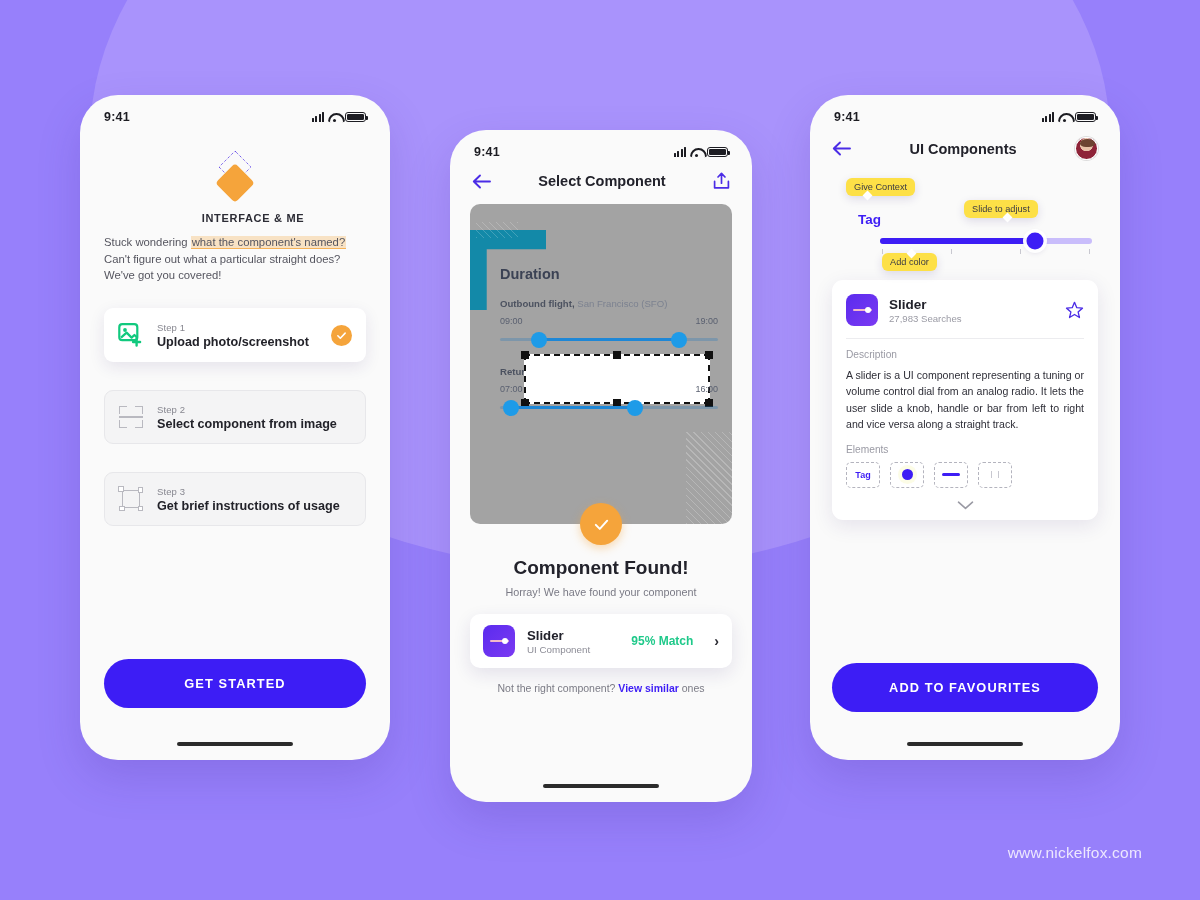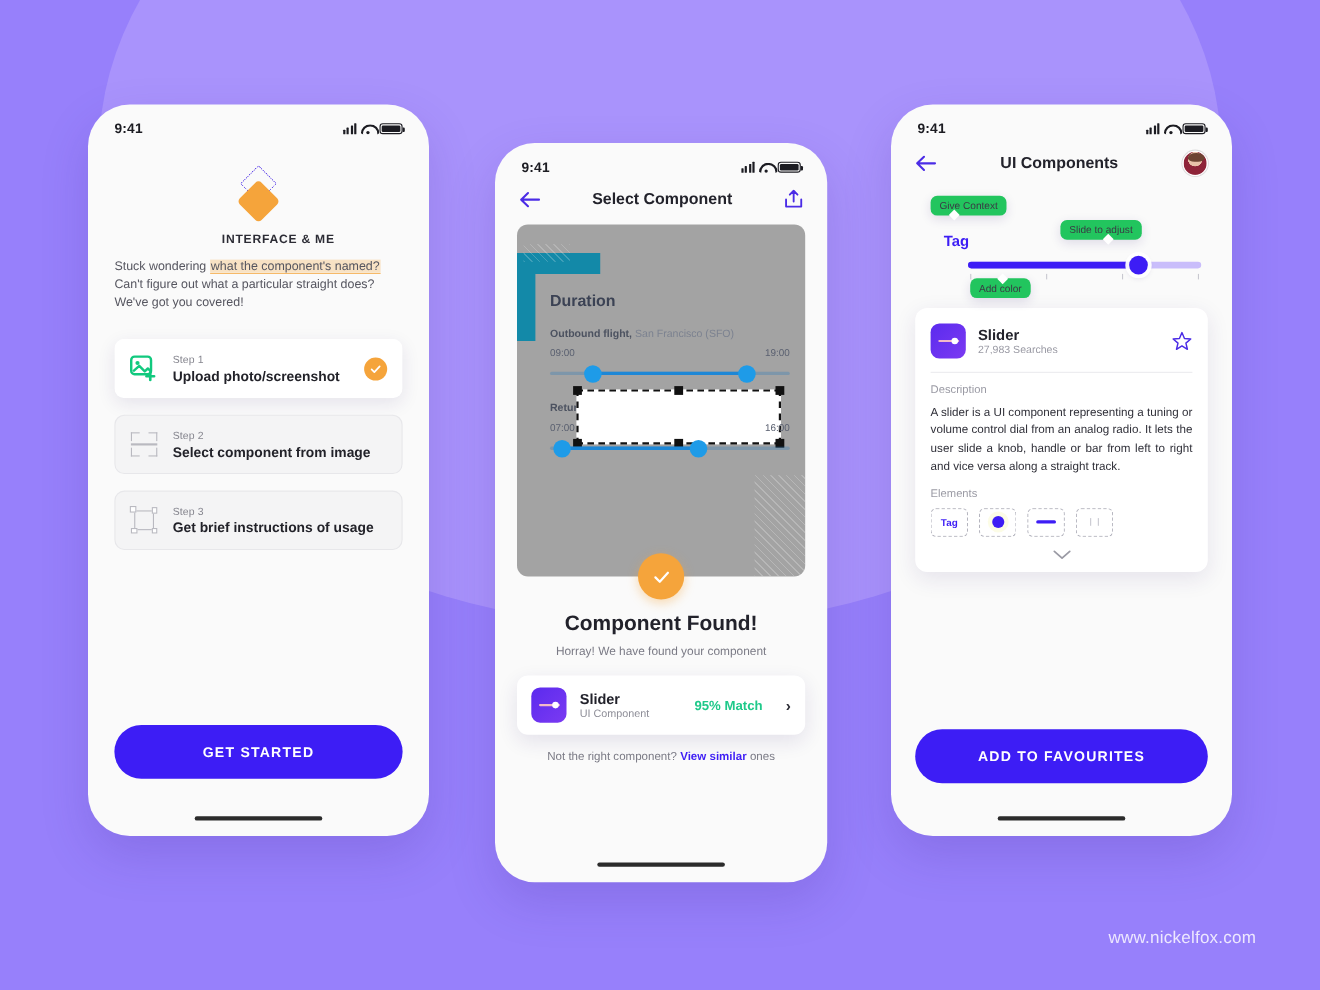--- a/index.html
+++ b/index.html
@@ -105,21 +105,21 @@
   }
   .p1-sub {
     margin-top: 10px; 
     font-size: 11.3px; line-height: 1.48; color: #55555f;
   }
   .p1-sub .hl {
     background: rgba(245,164,59,.28);
     box-shadow: 0 1px 0 rgba(245,164,59,.85);
     padding: 0 1px;
   }
-  .steps { margin-top: 24px; display: flex; flex-direction: column; gap: 15px; }
+  .steps { margin-top: 24px; display: flex; flex-direction: column; gap: 28px; }
   .step {
     display: flex; align-items: center; gap: 13px;
     background: #F4F4F5; border: 1px solid #E7E7EA;
     border-radius: 9px; padding: 12px 13px; min-height: 54px;
   }
   .step.active {
     background: #FFFFFF; border-color: transparent;
     box-shadow: 0 5px 16px rgba(50,30,110,.10);
   }
   .step-ico { width: 26px; height: 26px; flex: none; position: relative; }
@@ -273,21 +273,21 @@
     position: relative; overflow: hidden;
   }
   .avatar::after{
     content:""; position:absolute; left:4px; top:1px; width:15px;height:8px;
     background:#6d4332; border-radius:50% 50% 40% 40%;
   }
   .demo {
     margin: 8px 24px 0 24px; position: relative; height: 92px; flex: none;
   }
   .tip {
-    position: absolute; background: #22c55e; border-radius: 6px;
+    position: absolute; background: #fde047; border-radius: 6px;
     box-shadow: 0 3px 10px rgba(50,30,110,.14);
     font-size: 9.2px; color: #3a3a44; padding: 4px 8px; white-space: nowrap;
   }
   .tip::after {
     content: ""; position: absolute; width: 7px; height: 7px; background: #fff;
     transform: rotate(45deg);
   }
   .tip.t1 { left: 12px; top: 0; }
   .tip.t1::after { left: 18px; bottom: -3px; }
   .tip.t2 { left: 130px; top: 22px; }

